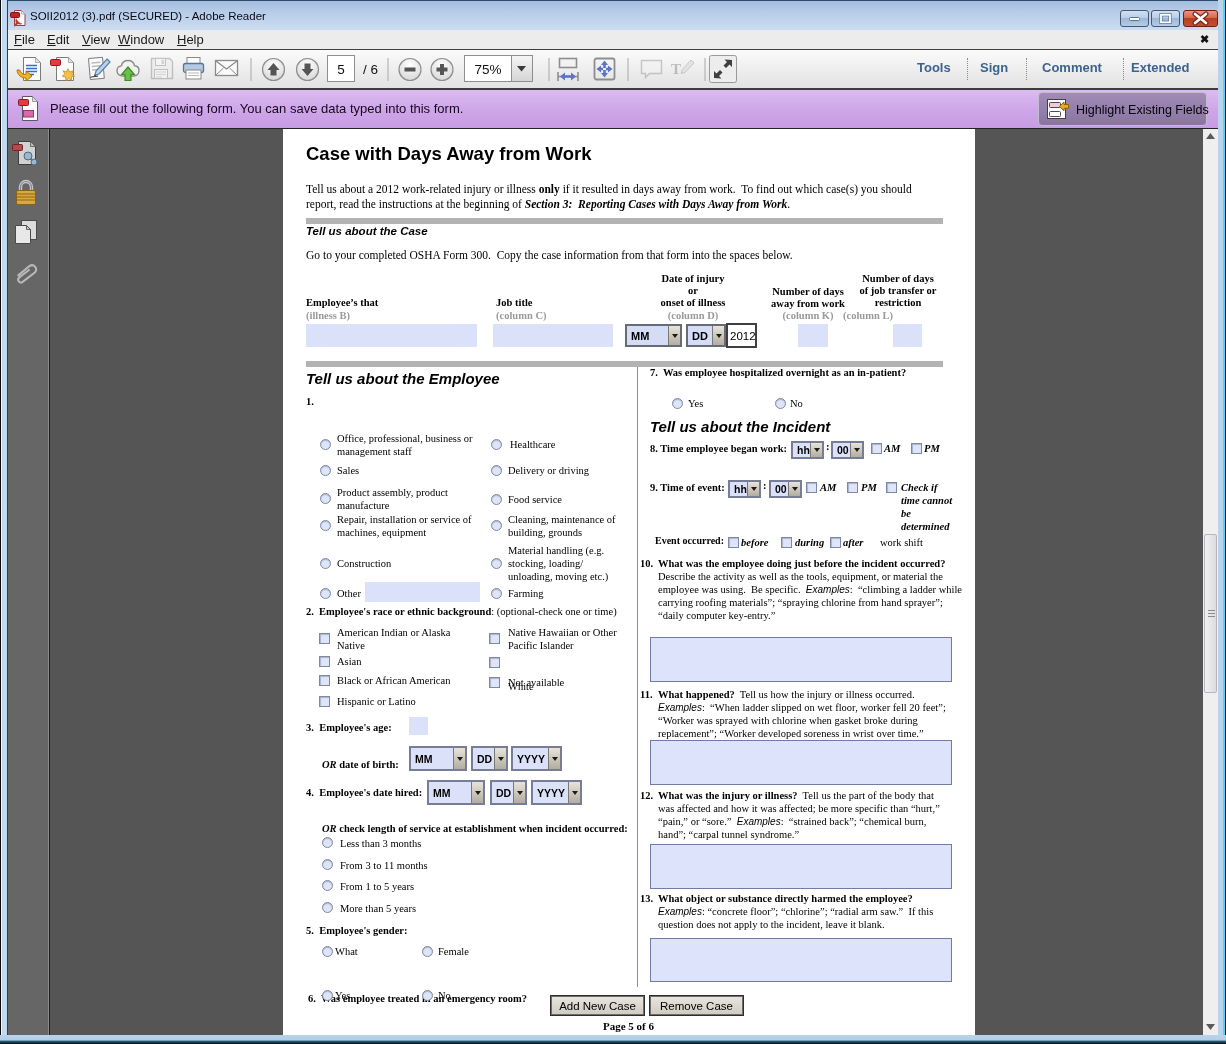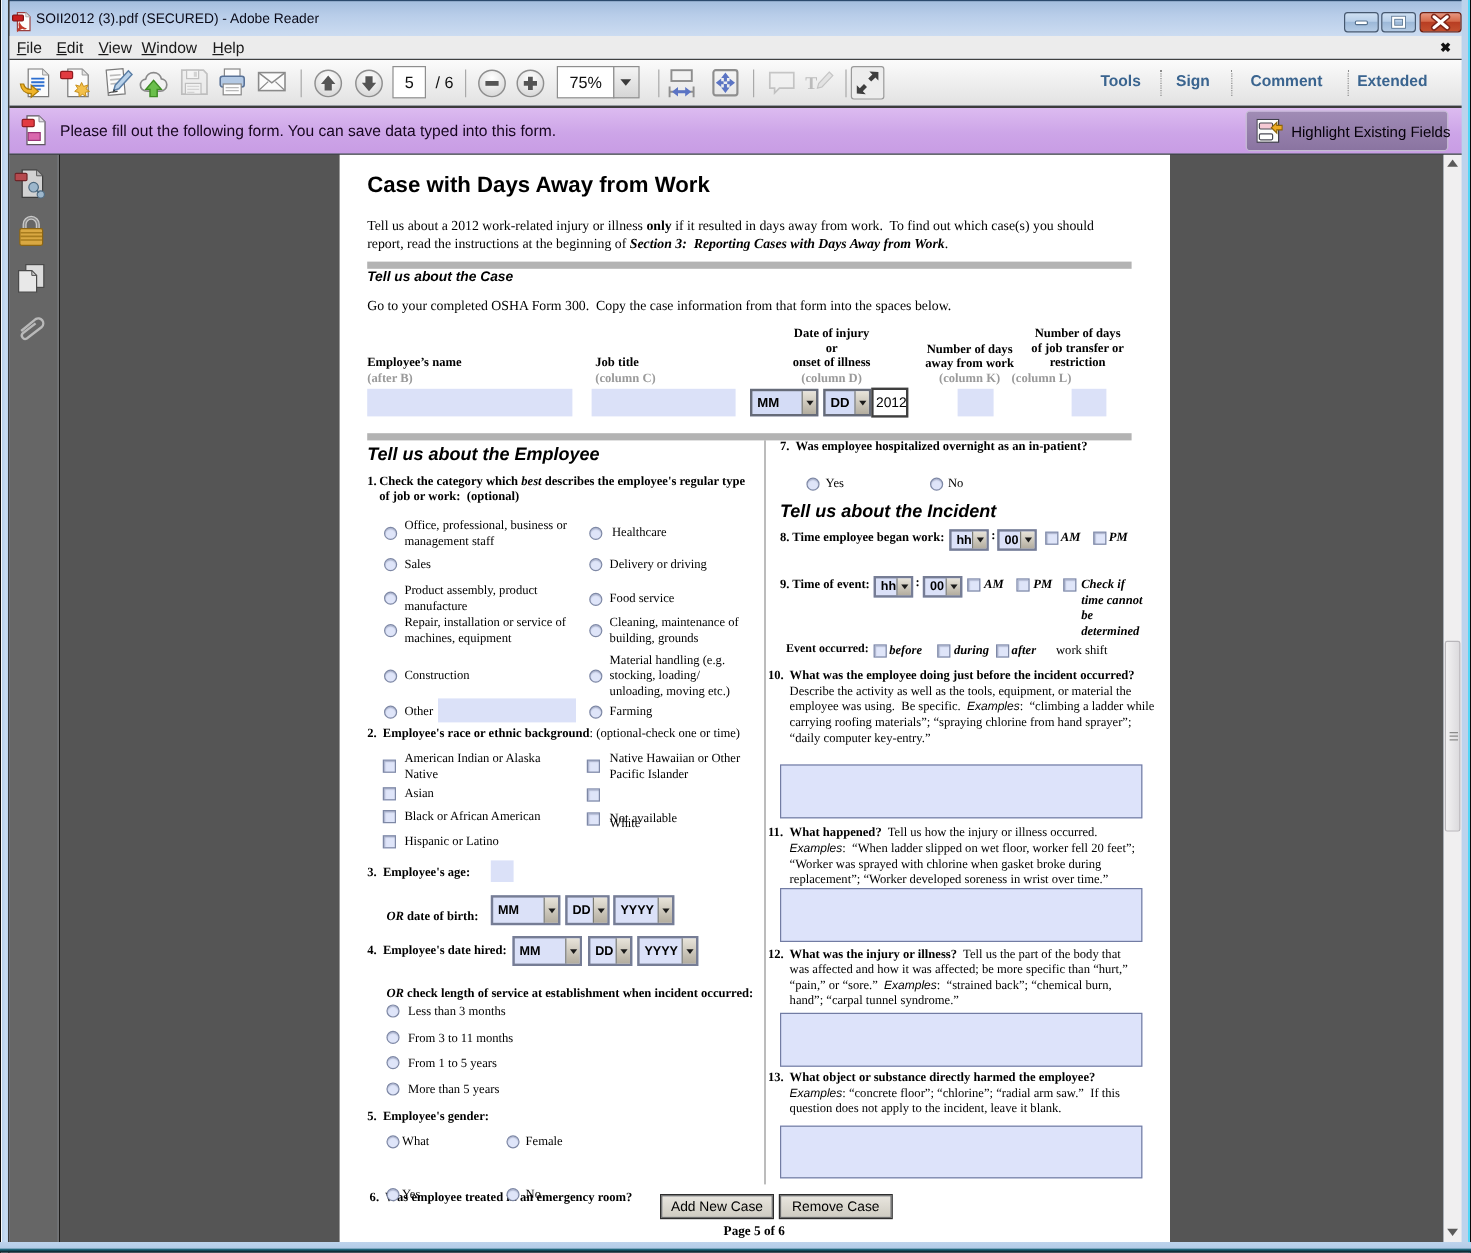--- a/index.html
+++ b/index.html
@@ -283,22 +283,22 @@
 </svg>
 <div class="abs" id="sidebarline"></div>
 <div class="abs" id="docarea"></div>
 <div class="abs" id="page">
   <h1 class="title" style="top:14px;">Case with Days Away from Work</h1>
   <div class="abs" style="left:23px;top:53px;width:620px;font-size:11.5px;line-height:14.5px;">Tell us about a 2012 work-related injury or illness <b>only</b> if it resulted in days away from work.&nbsp; To find out which case(s) you should report, read the instructions at the beginning of <b><i>Section 3:&nbsp; Reporting Cases with Days Away from Work</i></b>.</div>
   <div class="greybar" style="top:89px;"></div>
   <div class="secthead" style="left:23px;top:96px;font-size:11.5px;">Tell us about the Case</div>
   <div class="abs" style="left:23px;top:120px;font-size:11.5px;">Go to your completed OSHA Form 300.&nbsp; Copy the case information from that form into the spaces below.</div>
 
-  <div class="abs bh" style="left:23px;top:168px;">Employee’s name</div>
-  <div class="abs ch" style="left:23px;top:181px;">(after B)</div>
+  <div class="abs bh" style="left:23px;top:168px;">Employee’s that</div>
+  <div class="abs ch" style="left:23px;top:181px;">(illness B)</div>
   <div class="abs bh" style="left:213px;top:168px;">Job title</div>
   <div class="abs ch" style="left:213px;top:181px;">(column C)</div>
   <div class="abs bh" style="left:345px;top:144px;width:130px;text-align:center;">Date of injury<br>or<br>onset of illness</div>
   <div class="abs ch" style="left:345px;top:181px;width:130px;text-align:center;">(column D)</div>
   <div class="abs bh" style="left:465px;top:157px;width:120px;text-align:center;">Number of days<br>away from work</div>
   <div class="abs ch" style="left:465px;top:181px;width:120px;text-align:center;">(column K)</div>
   <div class="abs bh" style="left:560px;top:144px;width:110px;text-align:center;">Number of days<br>of job transfer or<br>restriction</div>
   <div class="abs ch" style="left:560px;top:181px;width:110px;text-align:left;">(column L)</div>
 
   <div class="field" style="left:23px;top:195px;width:171px;height:23px;"></div>
@@ -313,21 +313,20 @@
     </div>
   <div class="abs" style="left:443px;top:194px;width:31px;height:25px;background:#fff;border:2px solid #3f3f3f;font-family:'Liberation Sans';font-size:11.5px;padding:5px 0 0 2px;">2012</div>
   <div class="field" style="left:515px;top:195px;width:30px;height:23px;"></div>
   <div class="field" style="left:610px;top:195px;width:29px;height:23px;"></div>
 
   <div class="greybar" style="top:232px;"></div>
   <div class="abs" style="left:354px;top:238px;width:1px;height:620px;background:#909090;"></div>
 
   <div class="secthead" style="left:23px;top:241px;font-size:15px;">Tell us about the Employee</div>
   <div class="abs b11" style="left:23px;top:266px;">1.</div>
-  <div class="abs b11" style="left:33px;top:266px;width:307px;">Check the category which <i>best</i> describes the employee's regular type of job or work:&nbsp; (optional)</div>
 
   <span class="radio" style="left:37px;top:310px;"></span>
   <div class="abs r11" style="left:54px;top:303px;">Office, professional, business or<br>management staff</div>
   <span class="radio" style="left:208px;top:310px;"></span>
   <div class="abs r11" style="left:227px;top:309px;">Healthcare</div>
 
   <span class="radio" style="left:37px;top:336px;"></span>
   <div class="abs r11" style="left:54px;top:335px;">Sales</div>
   <span class="radio" style="left:208px;top:336px;"></span>
   <div class="abs r11" style="left:225px;top:335px;">Delivery or driving</div>

